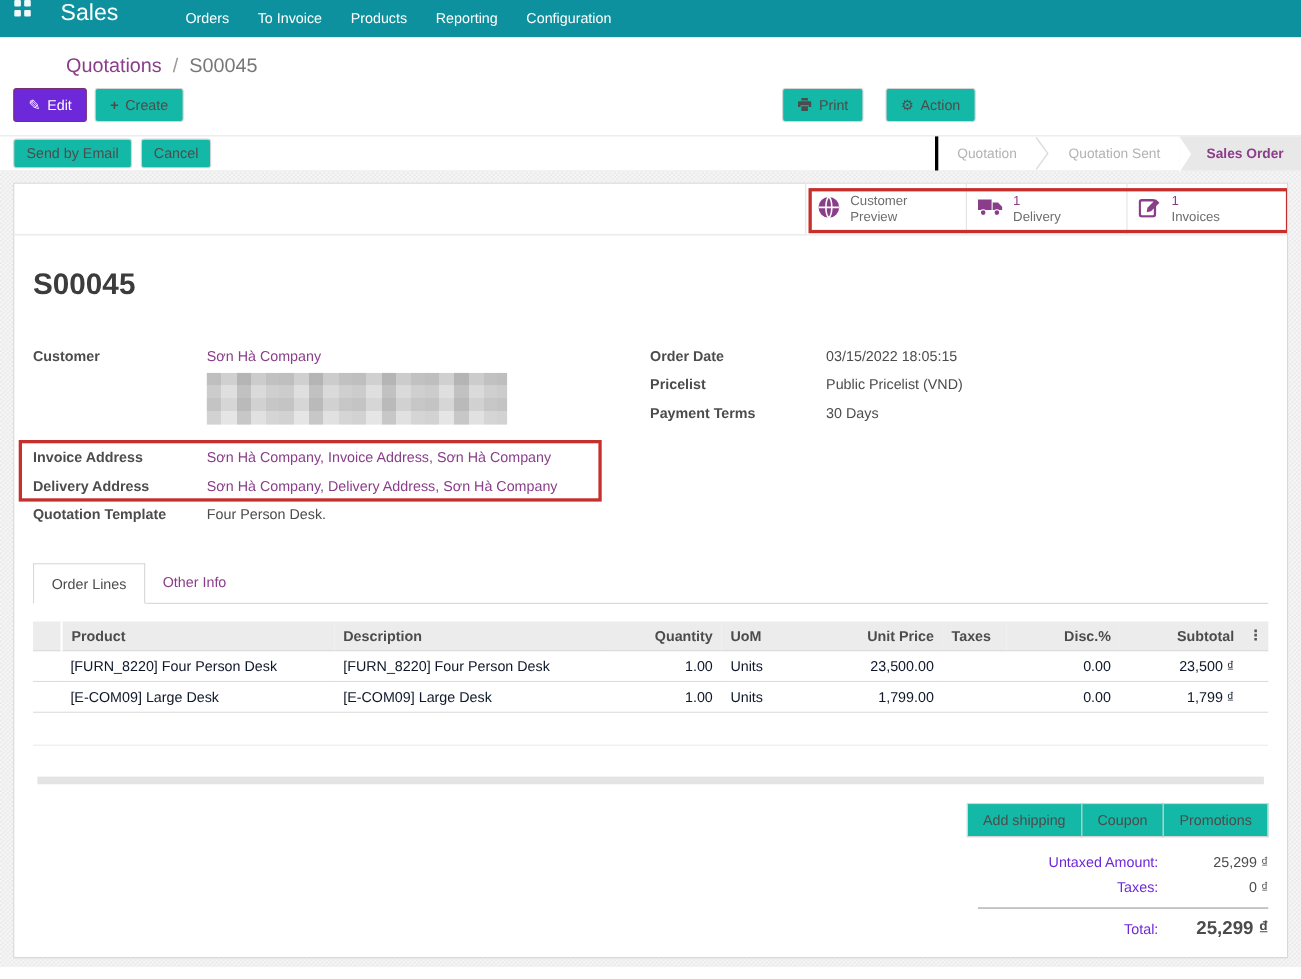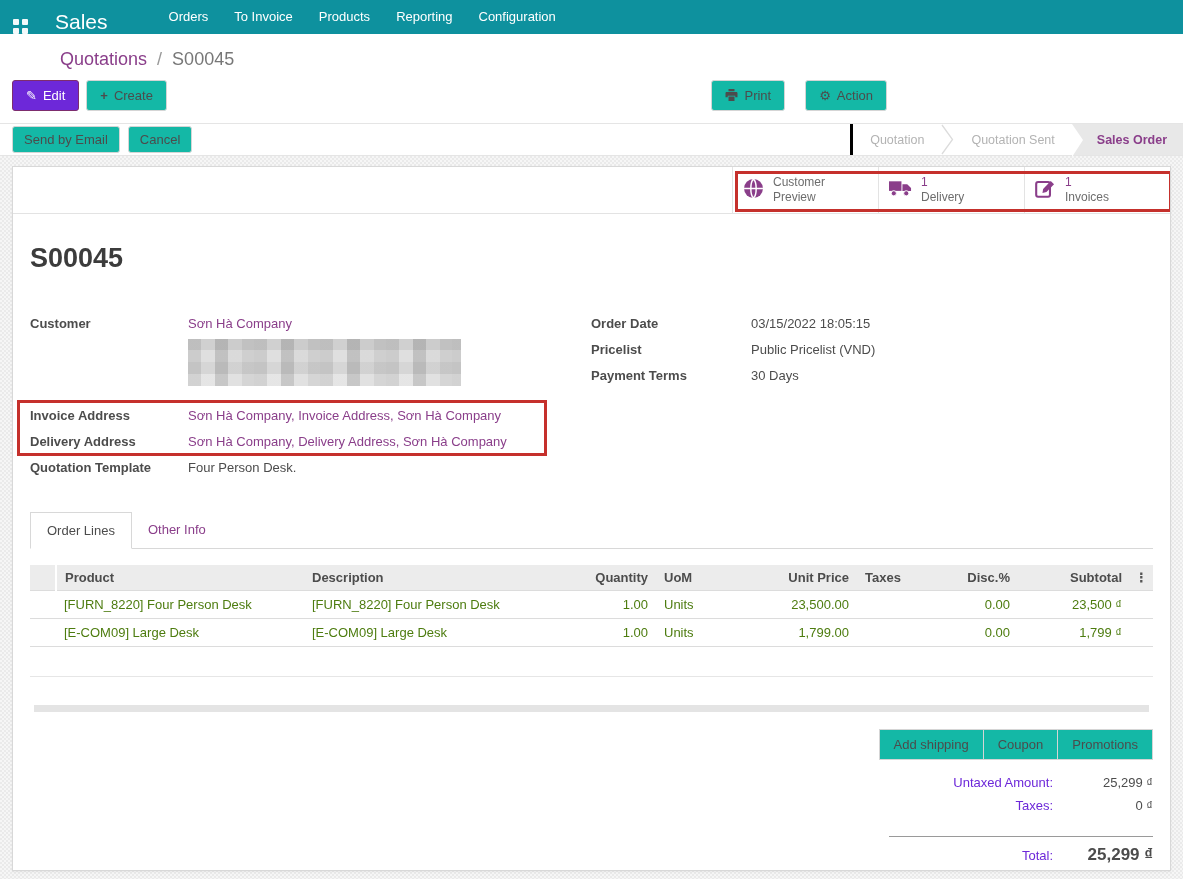--- a/index.html
+++ b/index.html
@@ -4,21 +4,21 @@
 <style>
   * { box-sizing: border-box; }
   html,body { margin:0; padding:0; }
   body {
     width:1183px; height:890px; overflow:hidden;
     font-family:"Liberation Sans","DejaVu Sans",sans-serif;
     font-size:13px; color:#4c4c4c; background:#fff;
   }
 
   
-  .navbar { height:34px; background:#0e919e; display:flex; align-items:flex-end; color:#fff; }
+  .navbar { height:34px; background:#0e919e; display:flex; align-items:flex-start; color:#fff; }
   .apps-icon { width:15px; height:15px; margin-left:13px; display:grid;
     grid-template-columns:6px 6px; grid-template-rows:6px 6px; gap:3px; cursor:pointer; }
   .apps-icon span { background:#fff; border-radius:1px; opacity:.95; }
   .brand { font-size:21px; margin-left:27px; margin-right:48px; font-weight:400; cursor:pointer; }
   .nav-items { display:flex; height:100%; align-items:center; }
   .nav-item { padding:0 13px; font-size:13px; cursor:pointer; line-height:34px; }
 
   
   .control-panel { padding:15px 12px 12px; background:#fff; }
   .breadcrumb { font-size:18px; margin-bottom:10px;margin-left:48px; }
@@ -91,37 +91,37 @@
   .tab { padding:10px 16px; cursor:pointer; font-size:13px; }
   .tab.active { border:1px solid #d8d8d8; border-bottom:1px solid #fff; margin-bottom:-1px;
     color:#4c4c4c; background:#fff; }
   .tab.inactive { color:#8a3e8a; }
 
   
   table.olines { width:100%; border-collapse:collapse; margin-top:16px; table-layout:fixed; }
   .olines th { background:#ececec; font-weight:bold; color:#4c4c4c; font-size:13px;
     padding:5px 8px; text-align:left; }
   .olines th.handle { border-right:2px solid #fff; }
-  .olines td { padding:6px 8px; border-top:1px solid #dcdcdc; font-size:13px; color:#4d7c0f;
+  .olines td { padding:6px 8px; border-top:1px solid #dcdcdc; font-size:13px; color:#0f172a;
     white-space:nowrap; overflow:hidden; }
   .olines tr.data-row { cursor:pointer; }
   .olines .num { text-align:right; }
   .olines .menu-th { text-align:center; padding:5px 2px; color:#555; cursor:pointer; }
   .empty-row { height:30px; border-bottom:1px solid #e6e6e6; }
 
   .hr-band { height:7px; background:#e4e4e4; margin:28px 4px 0; }
 
   
   .footer-btns { display:flex; justify-content:flex-end; margin-top:17px; }
   .footer-btns .btn { border-radius:0; padding:6px 14px; margin-left:-1px; }
   .totals { width:264px; margin-left:auto; margin-top:11px; }
   .trow { display:flex; justify-content:flex-end; align-items:baseline; padding:4px 0; }
   .tlabel { font-weight:normal; color:#6d28d9; }
   .tvalue { width:100px; text-align:right; }
-  .trow.total { border-top:1px solid #9a9a9a; margin-top:19px; padding-top:8px; }
+  .trow.total { border-top:1px solid #9a9a9a; margin-top:7px; padding-top:8px; }
   .trow.total .tvalue { font-size:17px; font-weight:bold; }
 </style>
 </head>
 <body>
 
 <div class="navbar">
   <div class="apps-icon">
     <span></span>
       <span></span>
       <span></span>

